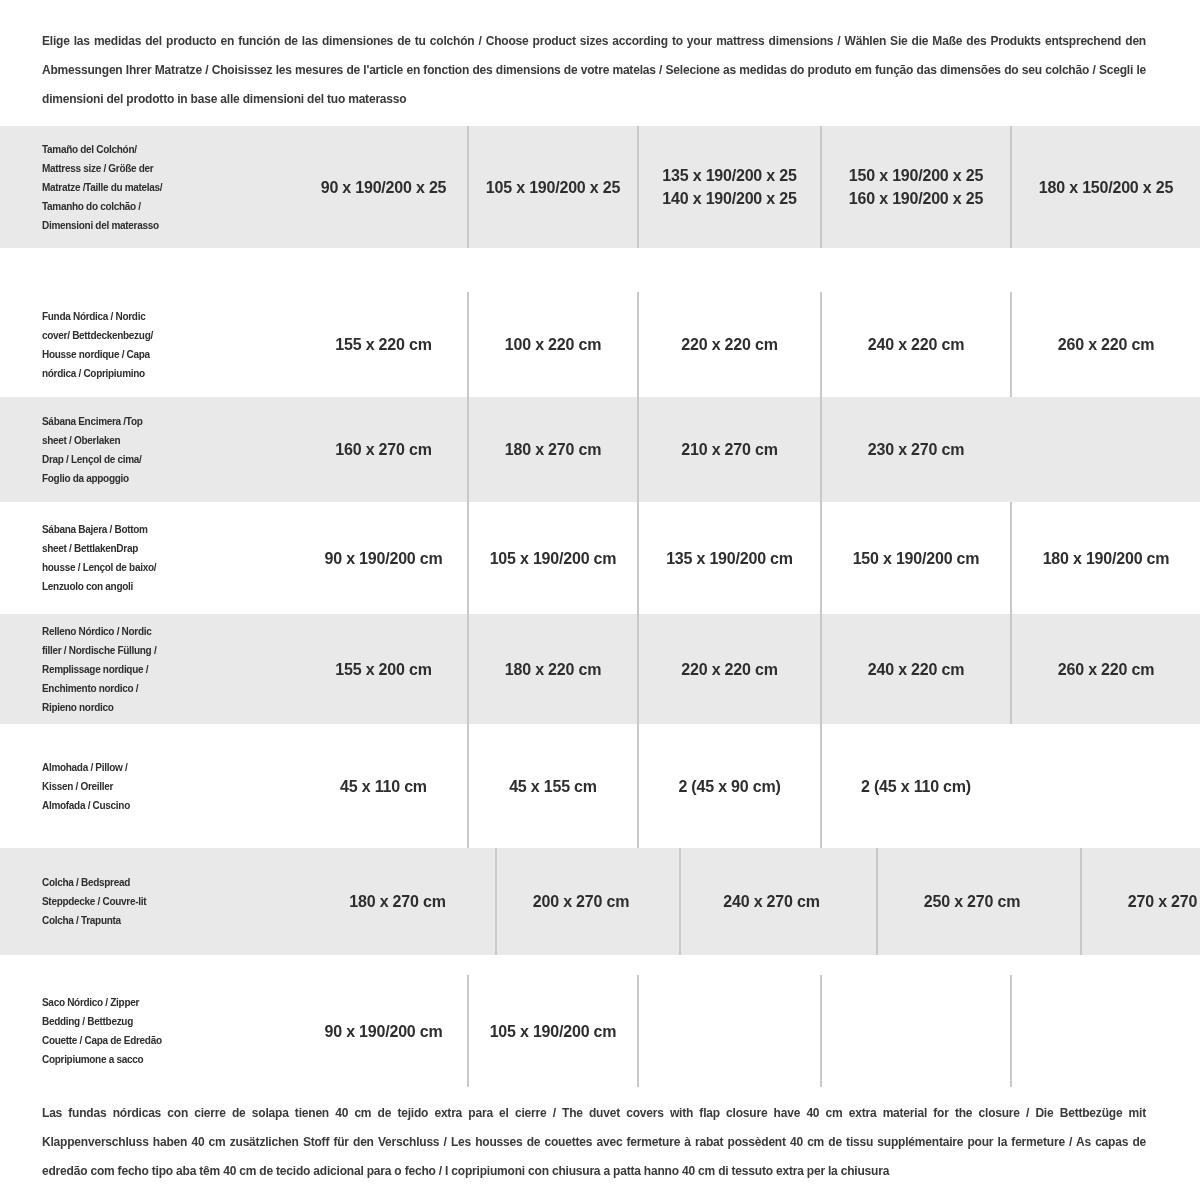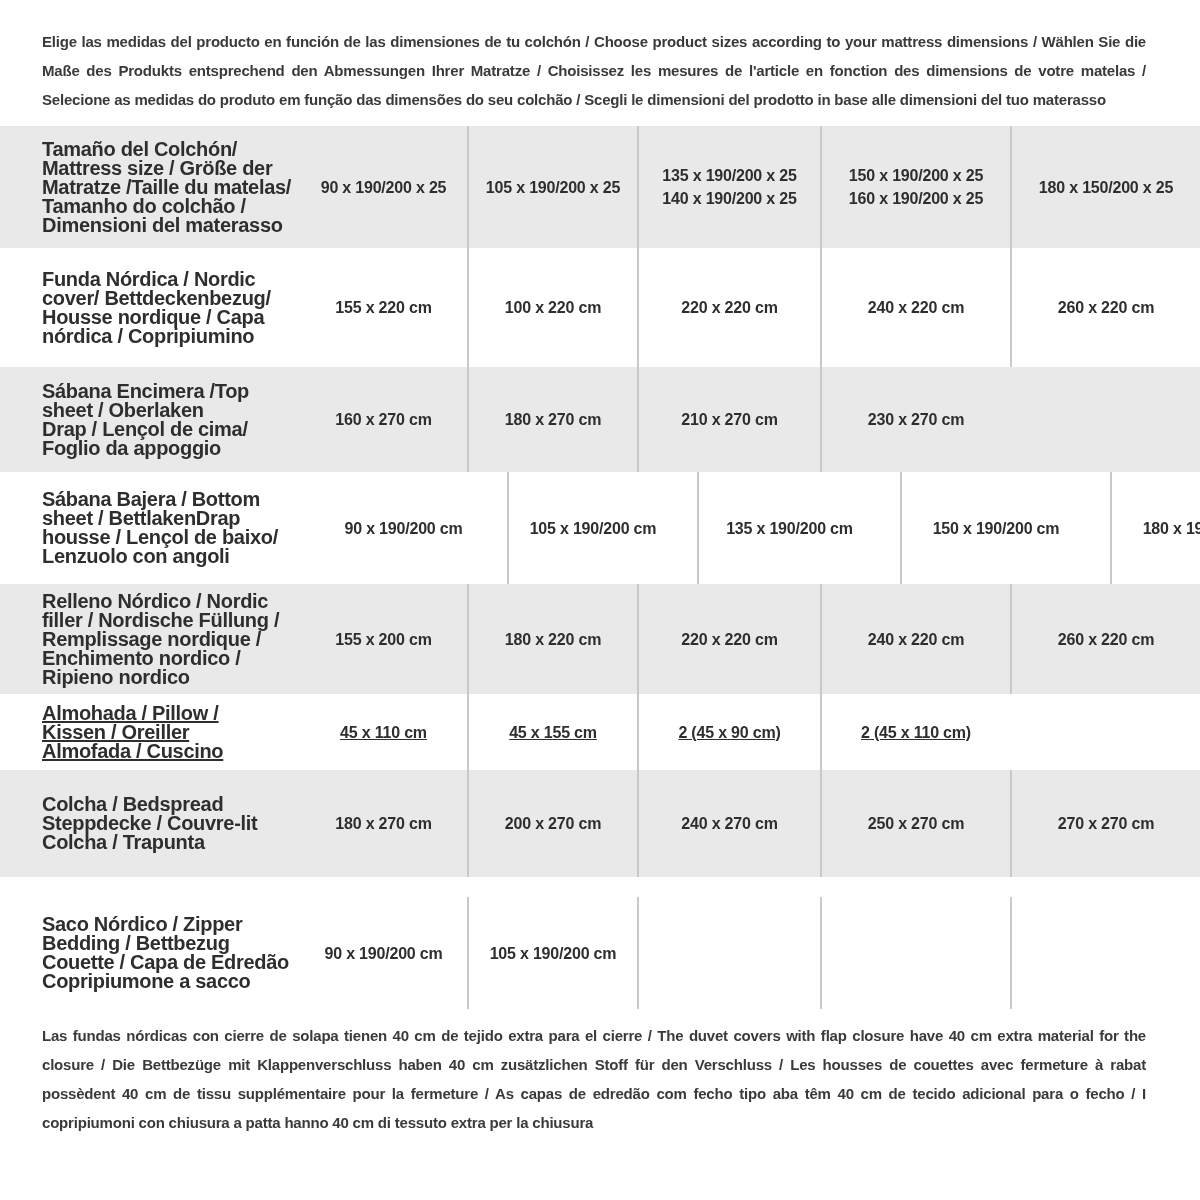--- a/index.html
+++ b/index.html
@@ -5,57 +5,57 @@
   html, body { margin: 0; padding: 0; background: #ffffff; }
   body {
     width: 1200px; height: 1200px;
     font-family: "Liberation Sans", sans-serif;
     color: #2e2e2e;
   }
   .page { width: 1200px; height: 1200px; overflow: hidden; position: relative; }
 
   .intro, .footnote {
     margin: 0 54px 0 42px;
-    font-size: 15px;
+    font-size: 12px;
     line-height: 29px;
     font-weight: 700;
     letter-spacing: -0.2px;
     color: #3a3a3a;
     text-align: justify;
   }
   .intro { padding-top: 27px; }
   .footnote { padding-top: 12px; }
 
   .size-table { margin-top: 12px; width: 1200px; }
   .tr {
     display: grid;
     grid-template-columns: 300px 167px 170px 183px 190px 190px;
     width: 1200px;
   }
   .tr:nth-child(odd) { background: #e9e9e9; }
   .tr:nth-child(even) { background: #ffffff; }
   .tr:nth-child(1) { height: 122px; }
-  .tr:nth-child(2) { height: 119px; }
+  .tr:nth-child(2) { height: 105px; margin-top: 44px; }
   .tr:nth-child(3) { height: 105px; }
-  .tr:nth-child(4) { height: 112px; gap: 20px; }
+  .tr:nth-child(4) { height: 112px; }
   .tr:nth-child(5) { height: 110px; }
-  .tr:nth-child(6) { height: 76px; text-decoration: underline; }
-  .tr:nth-child(7) { height: 107px; }
+  .tr:nth-child(6) { height: 124px; }
+  .tr:nth-child(7) { height: 107px; gap: 14px; }
   .tr:nth-child(8) { height: 112px; margin-top: 20px; }
 
   .td {
     box-sizing: border-box;
     display: flex;
     align-items: center;
     min-width: 0;
   }
   .td.label {
     padding-left: 42px;
     padding-right: 8px;
-    font-size: 20px;
+    font-size: 10px;
     line-height: 19px;
     font-weight: 700;
     letter-spacing: -0.3px;
     white-space: pre-line;
     color: #2e2e2e;
   }
   .td.val {
     justify-content: center;
     text-align: center;
     font-size: 16px;

